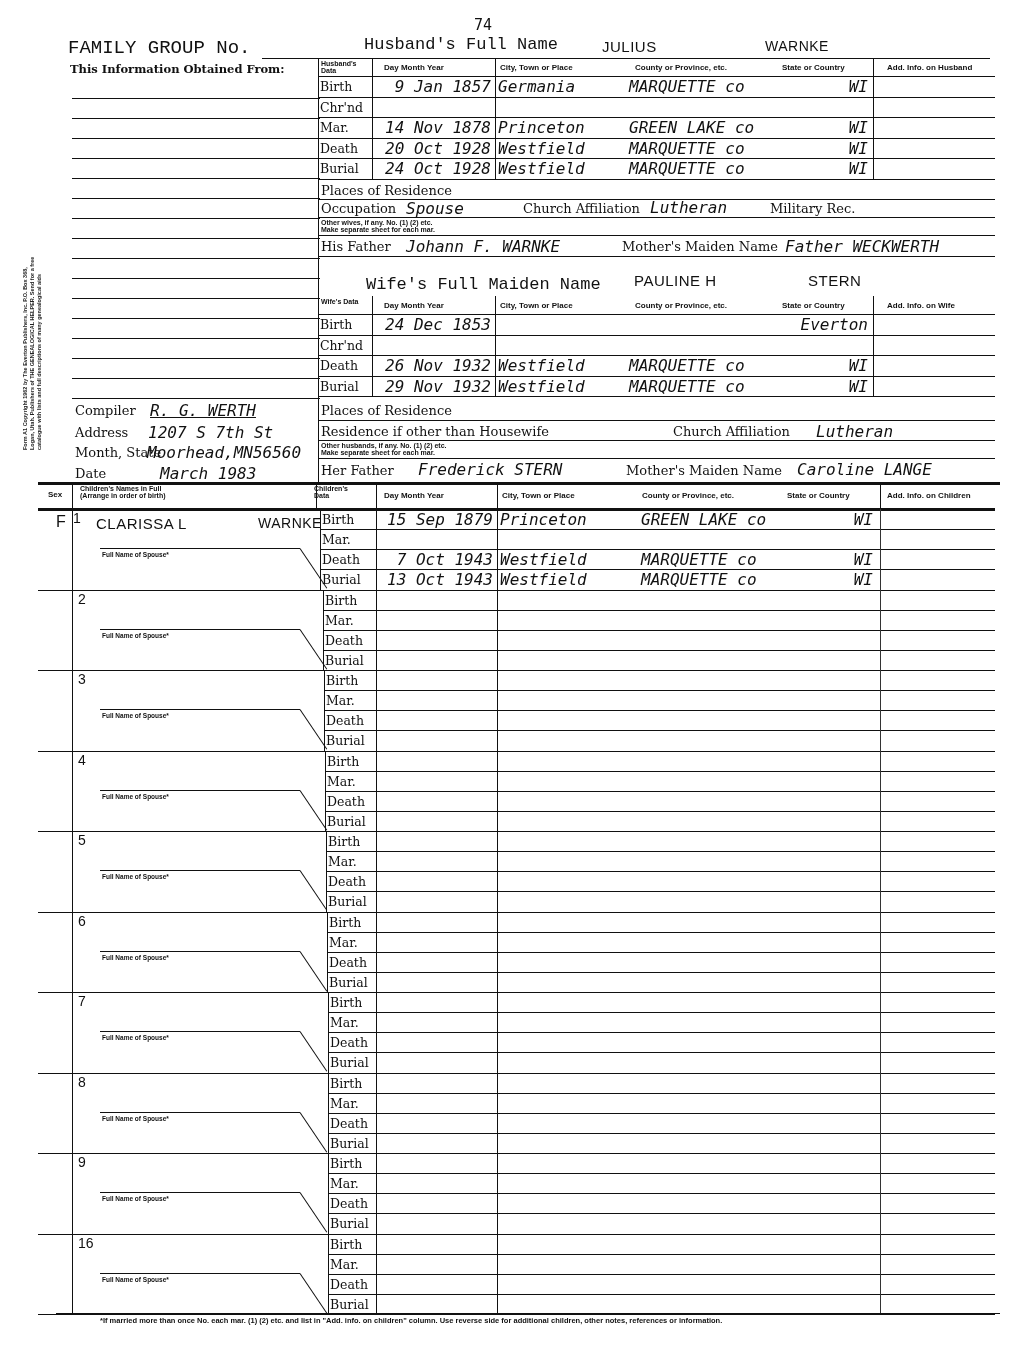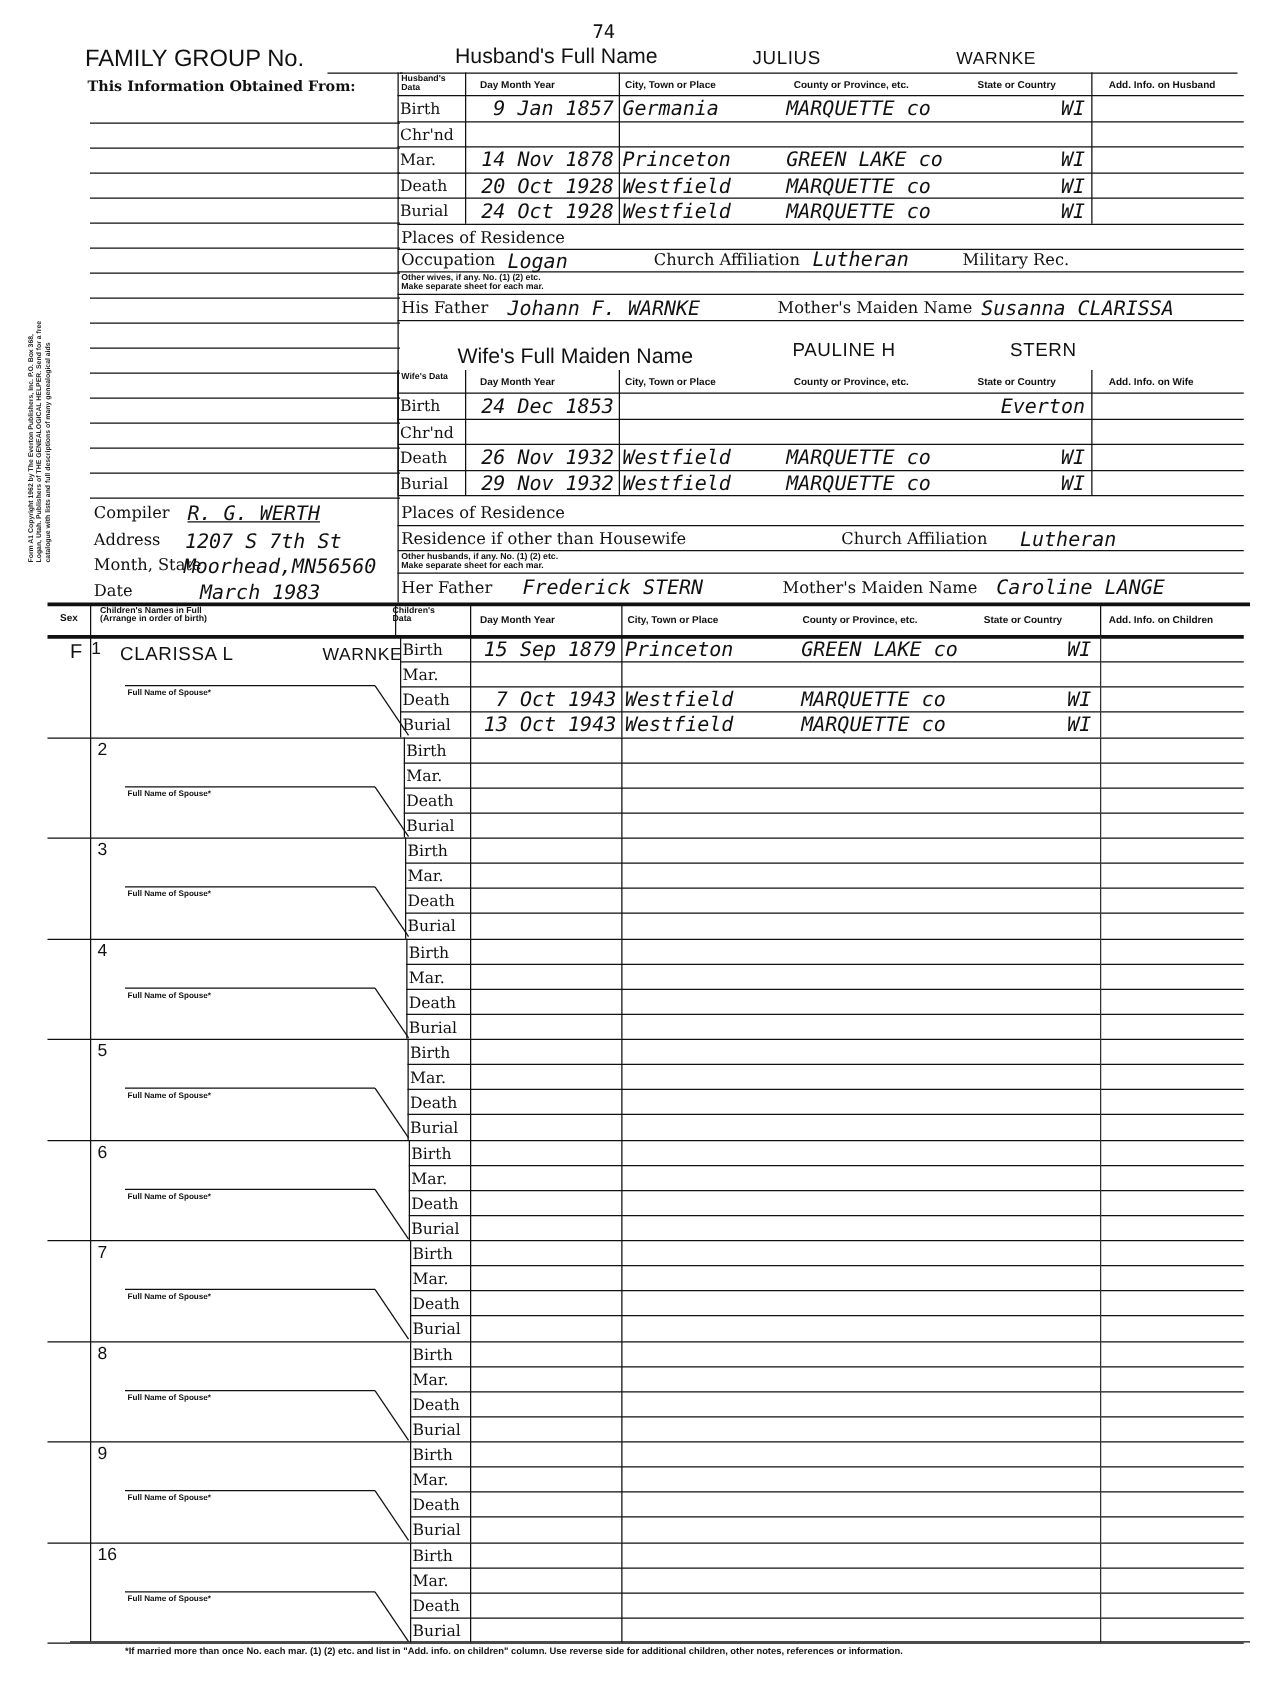--- a/index.html
+++ b/index.html
@@ -3,21 +3,21 @@
 <meta charset="utf-8">
 <style>
   html, body { margin:0; padding:0; background:#fff; }
   body { width:1020px; height:1355px; position:relative; overflow:hidden; color:#111;
          font-family:"Liberation Serif", serif; }
   .abs { position:absolute; white-space:nowrap; }
   .hl { position:absolute; height:0; border-top:1.6px solid #111; }
   .hl.thick { border-top:3px solid #111; }
   .vl { position:absolute; width:0; border-left:1.6px solid #111; }
   .vl.thin { border-left:1px solid #333; }
-  .title { font-family:Liberation Sans, sans-serif; font-size:19px; }
+  .title { font-family:Liberation Mono, monospace; font-size:19px; }
   .lbl { font-family:"DejaVu Serif", serif; font-size:13px; }
   .tiny { font-family:"Liberation Sans", sans-serif; font-weight:bold; font-size:8px; }
   .micro { font-family:"Liberation Sans", sans-serif; font-weight:bold; font-size:7px; line-height:7px; }
   .hand { font-family:"DejaVu Sans Mono", monospace; font-style:italic; font-size:16px; }
   .caps { font-family:"Liberation Sans", sans-serif; font-size:15px; letter-spacing:0.5px; }
   .side { position:absolute; left:22px; top:250px; width:36px; height:200px; font-family:"Liberation Sans", sans-serif;
           font-size:5.5px; font-weight:bold; color:#222; writing-mode:vertical-rl; transform:rotate(180deg); line-height:7px; }
   .foot { font-family:"Liberation Sans", sans-serif; font-size:7.5px; font-weight:bold; }
   .spouse-line { position:absolute; height:0; border-top:1.5px solid #111; }
   .diag { position:absolute; height:0; border-top:1.5px solid #111; transform-origin:left center; }
@@ -103,32 +103,32 @@
       <div class="abs hand" style="left:770px;top:159px;width:98px;text-align:right;">WI</div>
       <div class="hl" style="left:318px;top:178.5px;width:677px;"></div>
     </div>
     <div class="vl" style="left:318px;top:58px;height:280.5px;"></div>
     <div class="vl" style="left:372px;top:58px;height:120.5px;"></div>
     <div class="vl" style="left:495px;top:58px;height:120.5px;"></div>
     <div class="vl" style="left:873px;top:58px;height:120.5px;"></div>
     <div class="abs lbl" style="left:321px;top:183px;">Places of Residence</div>
     <div class="hl" style="left:318px;top:199px;width:677px;"></div>
     <div class="abs lbl" style="left:321px;top:201px;">Occupation</div>
-    <div class="abs hand" style="left:406px;top:199px;">Logan</div>
+    <div class="abs hand" style="left:406px;top:199px;">Spouse</div>
     <div class="abs lbl" style="left:523px;top:201px;">Church Affiliation</div>
     <div class="abs hand" style="left:650px;top:198px;">Lutheran</div>
     <div class="abs lbl" style="left:770px;top:201px;">Military Rec.</div>
     <div class="hl" style="left:318px;top:217px;width:677px;"></div>
     <div class="abs micro" style="left:321px;top:219px;">Other wives, if any. No. (1) (2) etc.</div>
     <div class="abs micro" style="left:321px;top:226px;">Make separate sheet for each mar.</div>
     <div class="hl" style="left:318px;top:235px;width:677px;"></div>
     <div class="abs lbl" style="left:321px;top:239px;">His Father</div>
     <div class="abs hand" style="left:406px;top:237px;">Johann F. WARNKE</div>
     <div class="abs lbl" style="left:622px;top:239px;">Mother's Maiden Name</div>
-    <div class="abs hand" style="left:785px;top:237px;">Susanna CLARISSA</div>
+    <div class="abs hand" style="left:785px;top:237px;">Father WECKWERTH</div>
     <div class="hl" style="left:318px;top:256px;width:677px;"></div>
   </div>
 
 <div id="wife-table">
     <div class="abs title" style="left:366px;top:275px;font-size:17px;">Wife's Full Maiden Name</div>
     <div class="abs caps" style="left:634px;top:272px;">PAULINE  H</div>
     <div class="abs caps" style="left:808px;top:272px;">STERN</div>
     <div class="abs micro" style="left:321px;top:298px;width:48px;white-space:normal;">Wife's Data</div>
     <div class="abs tiny" style="left:384px;top:301px;">Day   Month   Year</div>
     <div class="abs tiny" style="left:500px;top:301px;">City, Town or Place</div>

